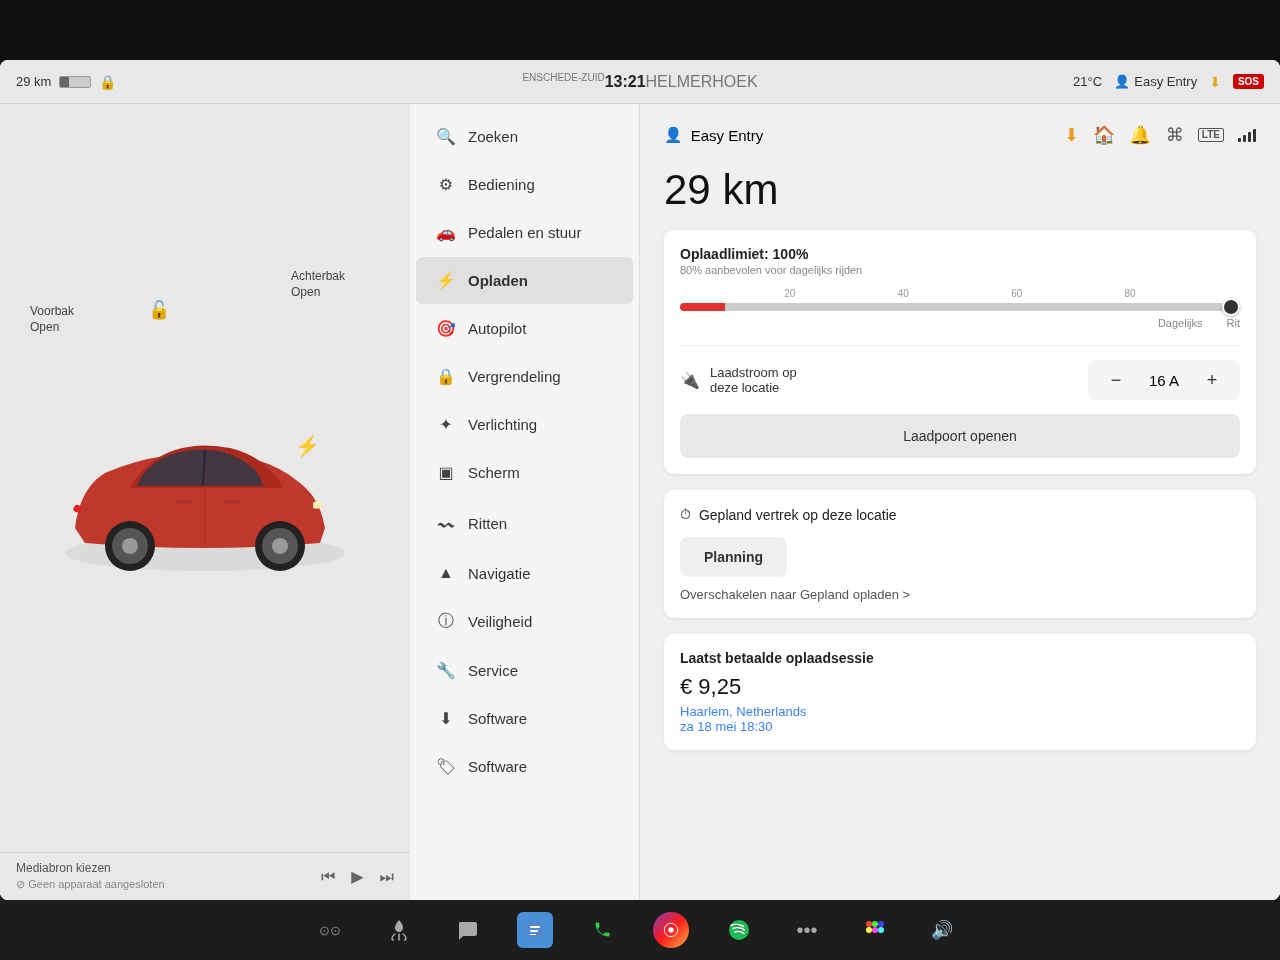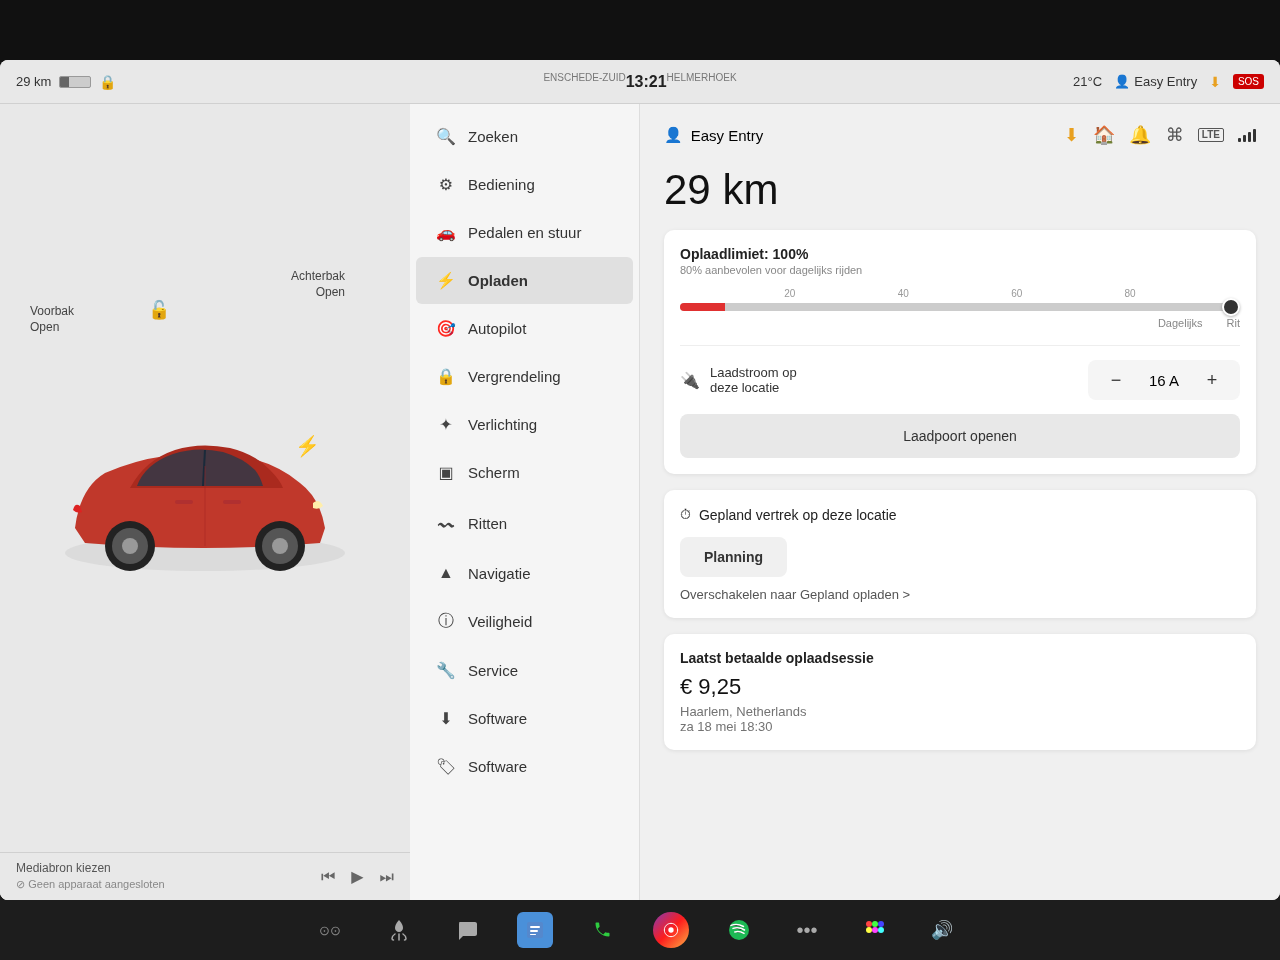--- a/index.html
+++ b/index.html
@@ -101,21 +101,21 @@
       align-items: center;
       gap: 4px;
       font-size: 13px;
       font-weight: 500;
     }
 
     .sos-badge {
       background: #cc0000;
       color: white;
       font-size: 10px;
-      font-weight: 400;
+      font-weight: 700;
       padding: 2px 5px;
       border-radius: 3px;
     }
 
     .download-icon-orange {
       color: #e8a020;
       font-size: 14px;
     }
 
     
@@ -155,21 +155,21 @@
     }
 
     .car-label-achterbak {
       position: absolute;
       top: 165px;
       right: 65px;
       font-size: 12px;
       color: #444;
       font-weight: 500;
       line-height: 1.3;
-      text-align: right;
+      text-align: left;
     }
 
     .lock-icon-car {
       position: absolute;
       top: 195px;
       left: 148px;
       font-size: 18px;
       color: #333;
     }
 
@@ -521,21 +521,21 @@
 
     .last-session-amount {
       font-size: 22px;
       font-weight: 400;
       color: #111;
       margin-bottom: 4px;
     }
 
     .last-session-location {
       font-size: 13px;
-      color: #737373;
+      color: #3b82f6;
     }
 
     
     .taskbar {
       position: absolute;
       bottom: 0;
       left: 0;
       right: 0;
       height: 60px;
       background: rgba(30, 30, 30, 0.95);
@@ -610,21 +610,21 @@
         <div class="battery-bar">
           <div class="battery-fill"></div>
         </div>
       </div>
       <span style="font-size:14px;">🔒</span>
     </div>
 
     <div class="status-center">
       <span style="font-size:10px;color:#777;">ENSCHEDE-ZUID</span>
       <span class="status-time">13:21</span>
-      <span style="font-size:10px;color:#777;">HELMERHOEK</span>
+      <span style="font-size:16px;color:#777;">HELMERHOEK</span>
     </div>
 
     <div class="status-right">
       <span>21°C</span>
       <div class="easy-entry-btn">
         <span>👤</span>
         <span>Easy Entry</span>
       </div>
       <span class="download-icon-orange">⬇</span>
       <span class="sos-badge">SOS</span>

